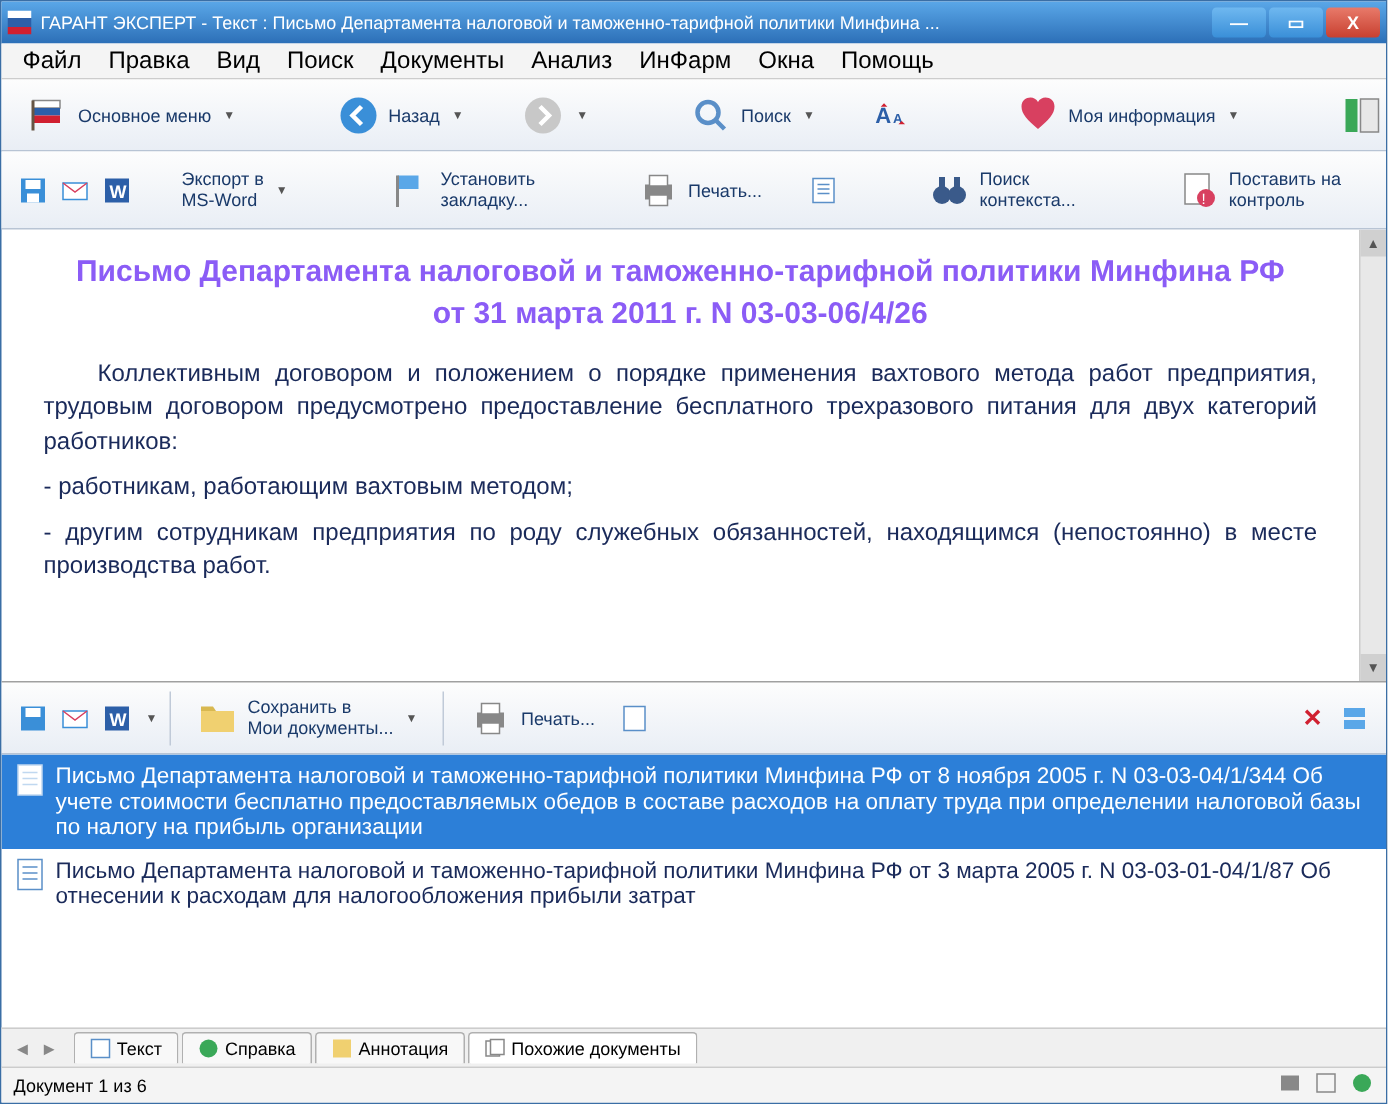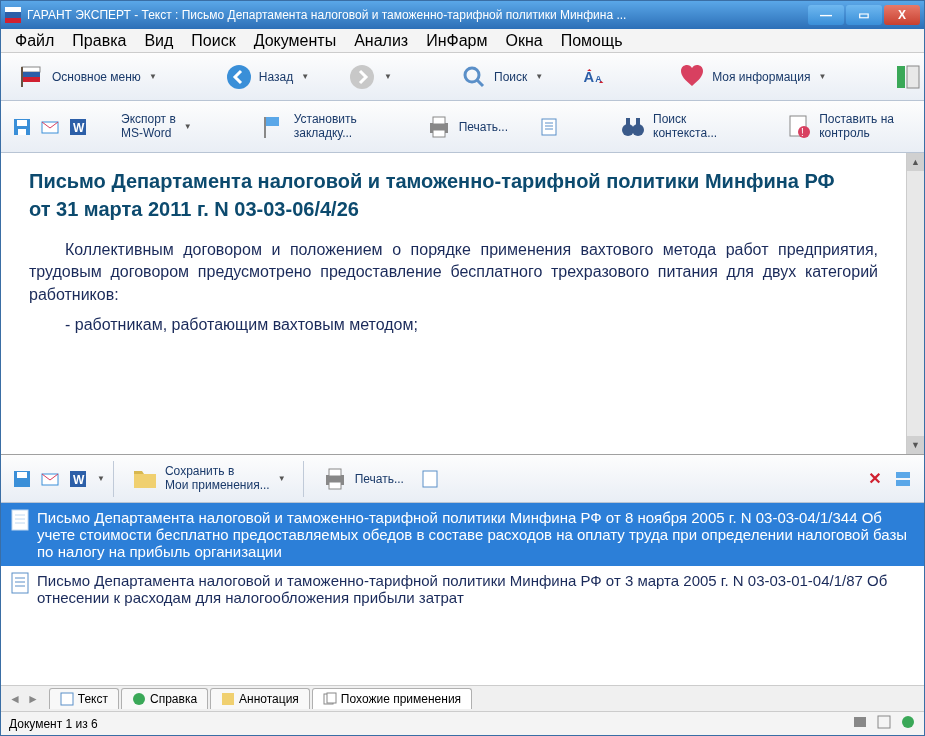--- a/index.html
+++ b/index.html
@@ -24,24 +24,24 @@
 .tbtn { display: flex; align-items: center; gap: 6px; padding: 4px 8px; border: 1px solid transparent; border-radius: 3px; cursor: pointer; font-size: 12px; }
 .tbtn .ico { width: 28px; height: 28px; display: flex; align-items: center; justify-content: center; }
 .tbtn .lbl { color: #1a3a6a; white-space: nowrap; }
 .tbtn .lbl.multi { line-height: 1.1; }
 .dropdown-arrow { font-size: 8px; color: #555; margin-left: 2px; }
 .sep { width: 1px; height: 36px; background: #c0cad8; margin: 0 4px; }
 
 .pane-split { flex: 1; display: flex; flex-direction: column; overflow: hidden; }
 .doc-pane { flex: 1; position: relative; display: flex; overflow: hidden; border-bottom: 1px solid #a0a0a0; }
 .doc-content { flex: 1; padding: 14px 28px; overflow-y: auto; font-size: 16px; line-height: 1.4; }
-.doc-title { color: #0c4a6e; font-weight: bold; font-size: 20px; margin-bottom: 16px; }
+.doc-title { color: #8b5cf6; font-weight: bold; font-size: 20px; text-align: center; margin-bottom: 16px; }
 .doc-para { text-align: justify; margin-bottom: 8px; color: #1a2a5a; }
 .doc-para .q-label { color: #2040a0; font-weight: bold; }
-.doc-indent { margin-left: 36px; }
+.doc-indent { }
 .scrollbar-v { width: 18px; background: #e8e8e8; border-left: 1px solid #ccc; display:flex; flex-direction:column; align-items:center; }
 .scroll-arrow { height: 18px; width:100%; background:#d0d0d0; display:flex;align-items:center;justify-content:center;font-size:9px;color:#555;cursor:pointer; }
 .scroll-track { flex:1; position:relative; }
 .scroll-thumb { position:absolute; top:0; left:2px; right:2px; height:60px; background:#b8c4d4; border-radius:2px; cursor:pointer;}
 
 .lower-pane { height: 230px; display: flex; flex-direction: column; }
 .lower-toolbar { height: 48px; background: linear-gradient(to bottom, #fdfdfd, #e9eef5); border-bottom: 1px solid #b8c4d4; display: flex; align-items: center; padding: 4px 8px; gap: 4px; }
 .result-list { flex: 1; overflow-y: auto; font-size: 15px; }
 .result-item { display:flex; align-items:flex-start; padding: 6px 10px; gap:8px; cursor:pointer; }
 .result-item.selected { background: #2c7fd8; color: #fff; }
@@ -270,20 +270,21 @@
     <div class="doc-pane">
       <div class="doc-content">
         <div class="doc-title">
           <span>Письмо Департамента налоговой и таможенно-тарифной политики Минфина РФ</span><br>
           <span>от 31 марта 2011 г. N 03-03-06/4/26</span>
         </div>
         <p class="doc-para">
           <span style="margin-left:36px"></span><span>Коллективным договором и положением о порядке применения вахтового метода работ предприятия, трудовым договором предусмотрено предоставление бесплатного трехразового питания для двух категорий работников:</span>
         </p>
         <p class="doc-para doc-indent">- работникам, работающим вахтовым методом;</p>
+        <p class="doc-para doc-indent">- другим сотрудникам предприятия по роду служебных обязанностей, находящимся (непостоянно) в месте производства работ.</p>
       </div>
       <div class="scrollbar-v">
         <div class="scroll-arrow">▲</div>
         <div class="scroll-track">
             <div class="scroll-thumb"></div>
           </div>
         <div class="scroll-arrow">▼</div>
       </div>
     </div>
 
@@ -311,21 +312,21 @@
         </div>
         <span class="dropdown-arrow">▼</span>
         <div class="sep"></div>
         <div class="tbtn">
           <span class="ico">
               <svg width="26" height="26" viewBox="0 0 26 26">
                 <path d="M2 8 L2 22 L24 22 L24 8 Z" fill="#f0d070"></path>
                 <path d="M2 8 L2 5 L10 5 L12 8 Z" fill="#d8b850"></path>
               </svg>
             </span>
-          <span class="lbl multi"><span>Сохранить в</span><br><span>Мои применения...</span></span>
+          <span class="lbl multi"><span>Сохранить в</span><br><span>Мои документы...</span></span>
           <span class="dropdown-arrow">▼</span>
         </div>
         <div class="sep"></div>
         <div class="tbtn">
           <span class="ico">
               <svg width="26" height="26" viewBox="0 0 26 26">
                 <rect x="4" y="9" width="18" height="10" fill="#888"></rect>
                 <rect x="7" y="3" width="12" height="7" fill="#fff" stroke="#888"></rect>
                 <rect x="7" y="16" width="12" height="7" fill="#fff" stroke="#888"></rect>
               </svg>
@@ -393,21 +394,21 @@
       <svg class="tico" viewBox="0 0 14 14">
           <rect x="1" y="1" width="12" height="12" fill="#f0d070"></rect>
         </svg>
       <span>Аннотация</span>
     </div>
     <div class="tab active">
       <svg class="tico" viewBox="0 0 14 14">
           <rect x="1" y="2" width="9" height="10" fill="#fff" stroke="#888"></rect>
           <rect x="4" y="1" width="9" height="10" fill="#fff" stroke="#888"></rect>
         </svg>
-      <span>Похожие применения</span>
+      <span>Похожие документы</span>
     </div>
   </div>
 
   <div class="statusbar">
     <span>Документ 1 из 6</span>
     <div class="status-icons">
       <span><svg width="16" height="16" viewBox="0 0 16 16">
             <rect x="2" y="3" width="12" height="10" fill="#888"></rect>
           </svg></span>
       <span><svg width="16" height="16" viewBox="0 0 16 16">

